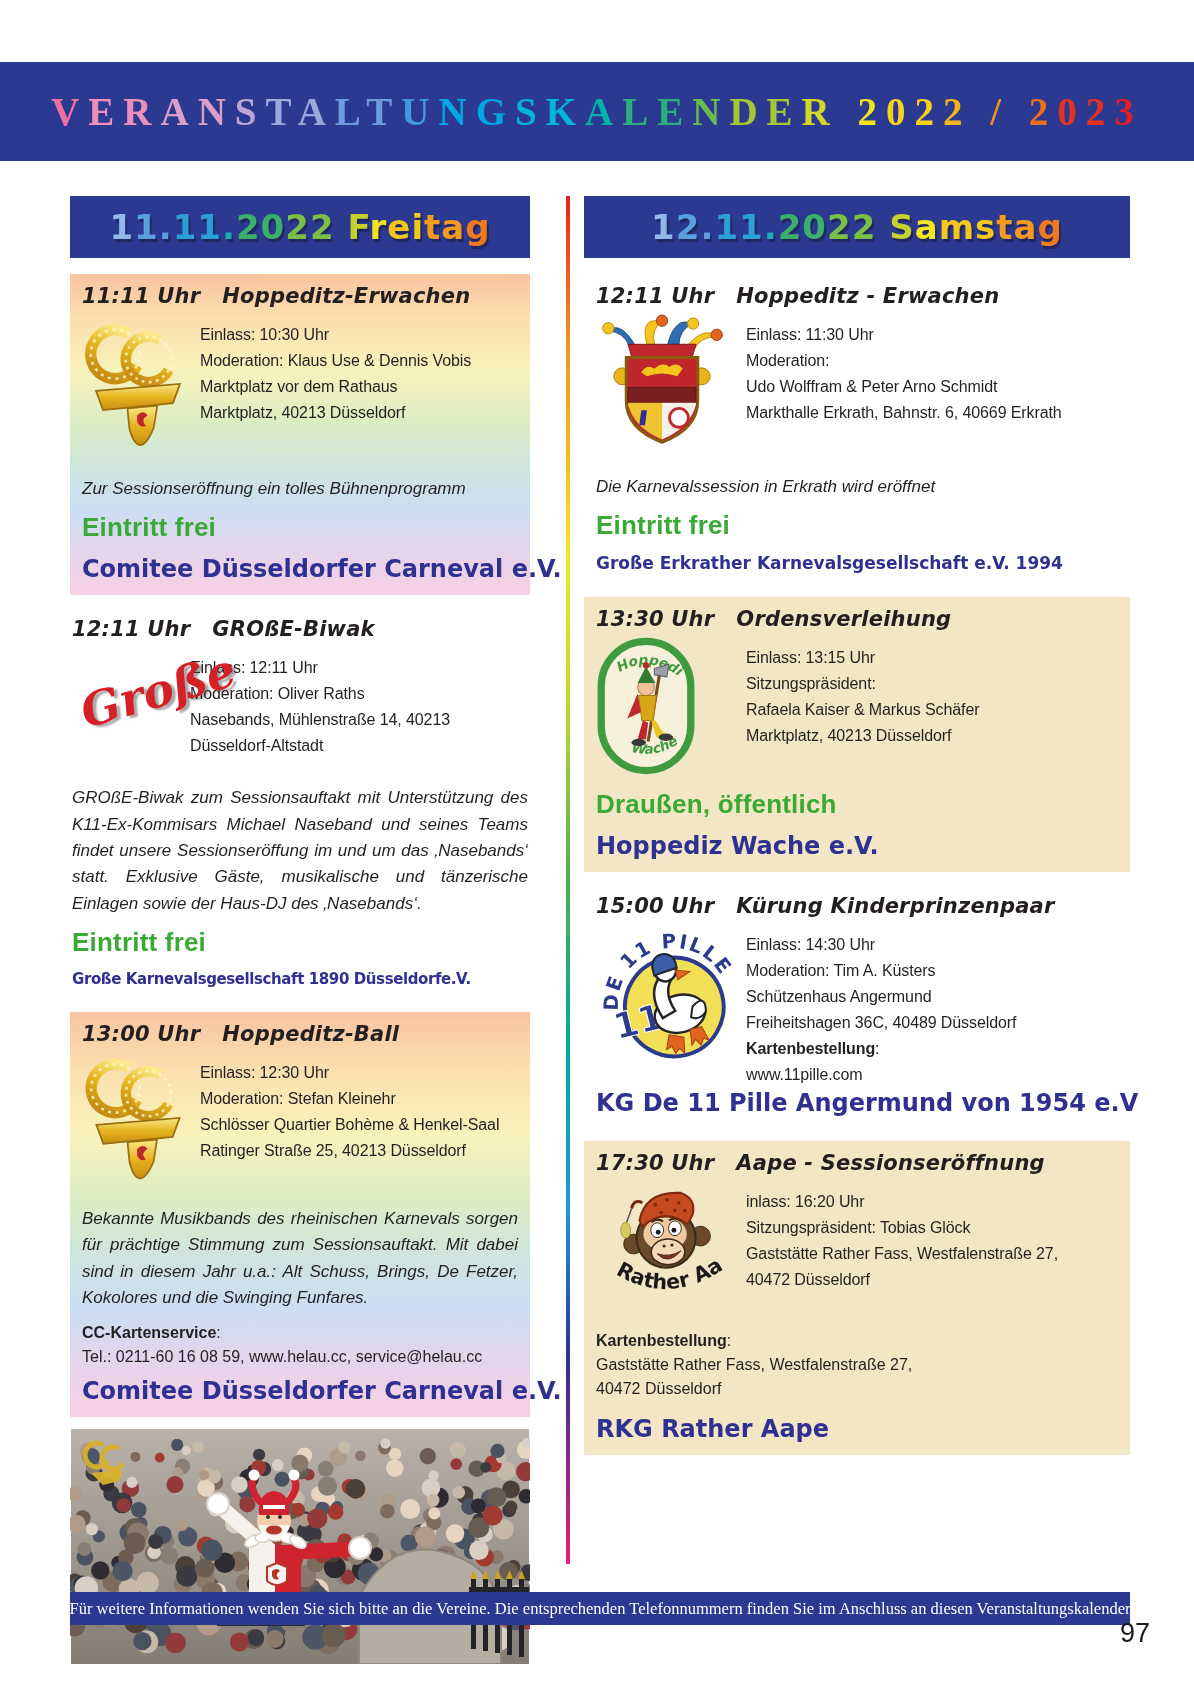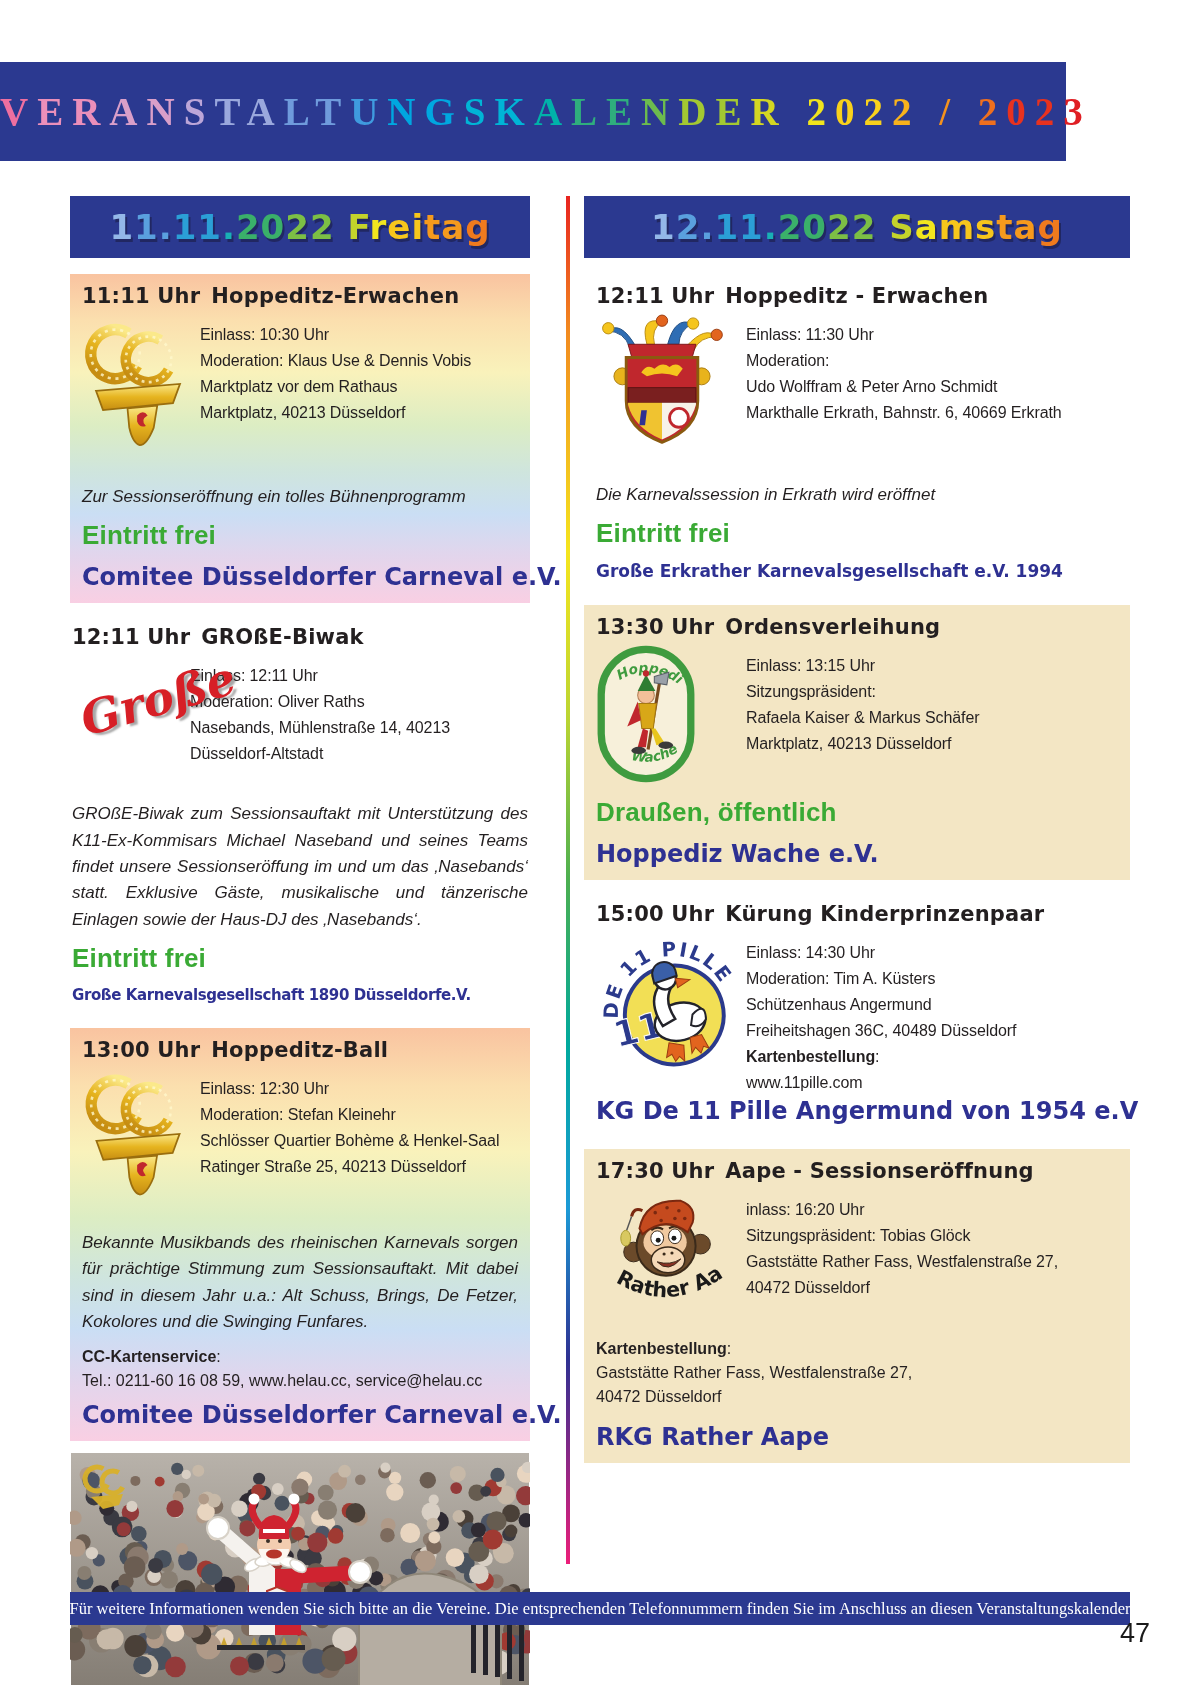--- a/index.html
+++ b/index.html
@@ -2,22 +2,22 @@
 <html><head>
 <meta charset="utf-8">
 <style>
   html,body{margin:0;padding:0;}
   body{
     width:1194px;height:1685px;position:relative;background:#ffffff;
     font-family:"Liberation Sans", sans-serif;color:#231f20;overflow:hidden;
   }
   
   .banner{
-    position:absolute;left:0;top:62px;width:1066px;height:99px;
-    background:#2b3990;display:flex;align-items:center;justify-content:flex-start;
+    position:absolute;left:0;top:62px;width:1194px;height:99px;
+    background:#2b3990;display:flex;align-items:center;justify-content:center;
   }
   .banner-title{
     font-family:"Liberation Serif", serif;font-weight:bold;font-size:39px;
     letter-spacing:9px;white-space:nowrap;
   }
   
   .col{position:absolute;top:196px;}
   .col-left{left:70px;width:460px;}
   .col-right{left:584px;width:546px;}
   .divider{
@@ -36,30 +36,30 @@
   
   .event{padding:10px 12px;margin-bottom:12px;}
   .event.plain{background:transparent;}
   .box-rainbow{
     background:linear-gradient(180deg,#f9c3a0 0%,#fbdfae 14%,#f9f2bb 30%,#dcedc3 46%,
       #cfe5dd 60%,#cadef4 73%,#e3d5ec 86%,#f9cfe3 100%);
   }
   .box-beige{background:#f3e6c4;}
   .event-title{
     margin:0 0 6px 0;font-family:"DejaVu Sans", sans-serif;font-weight:bold;
-    font-size:21px;letter-spacing:.2px;display:flex;gap:11px;white-space:nowrap;
+    font-size:21px;letter-spacing:.2px;display:flex;gap:22px;white-space:nowrap;font-style:italic;
   }
   .event-body{display:flex;align-items:flex-start;}
   .logo-cell{flex:none;width:118px;position:relative;}
   .col-right .logo-cell{width:150px;}
   .details{font-size:16px;line-height:1.5;letter-spacing:-0.1px;padding-top:2px;margin-top:7px;}
   .details div{margin:0 0 2px 0;}
   .desc{
     font-style:italic;font-size:17px;line-height:1.55;text-align:justify;
-    margin:28px 0 10px 0;
+    margin:20px 0 10px 0;
   }
   .desc.single{text-align:left;}
   .admission{
     color:#3aaa35;font-weight:bold;font-size:26px;margin:10px 0 12px 0;
     font-family:"Liberation Sans", sans-serif;letter-spacing:.2px;
   }
   .organizer{
     color:#2e3192;font-weight:bold;font-size:24px;margin:8px 0 2px 0;
     font-family:"DejaVu Sans", sans-serif;white-space:nowrap;
   }
@@ -738,13 +738,13 @@
       <div>Gaststätte Rather Fass, Westfalenstraße 27,</div>
       <div>40472 Düsseldorf</div>
     </div>
     <p class="organizer" style="margin-top:14px;">RKG Rather Aape</p>
   </section>
 </div>
 
 <div class="footer-bar">
   <span>Für weitere Informationen wenden Sie sich bitte an die Vereine. Die entsprechenden Telefonnummern finden Sie im Anschluss an diesen Veranstaltungskalender</span>
 </div>
-<div class="page-number">47</div>
+<div class="page-number">97</div>
 
 </body></html>

